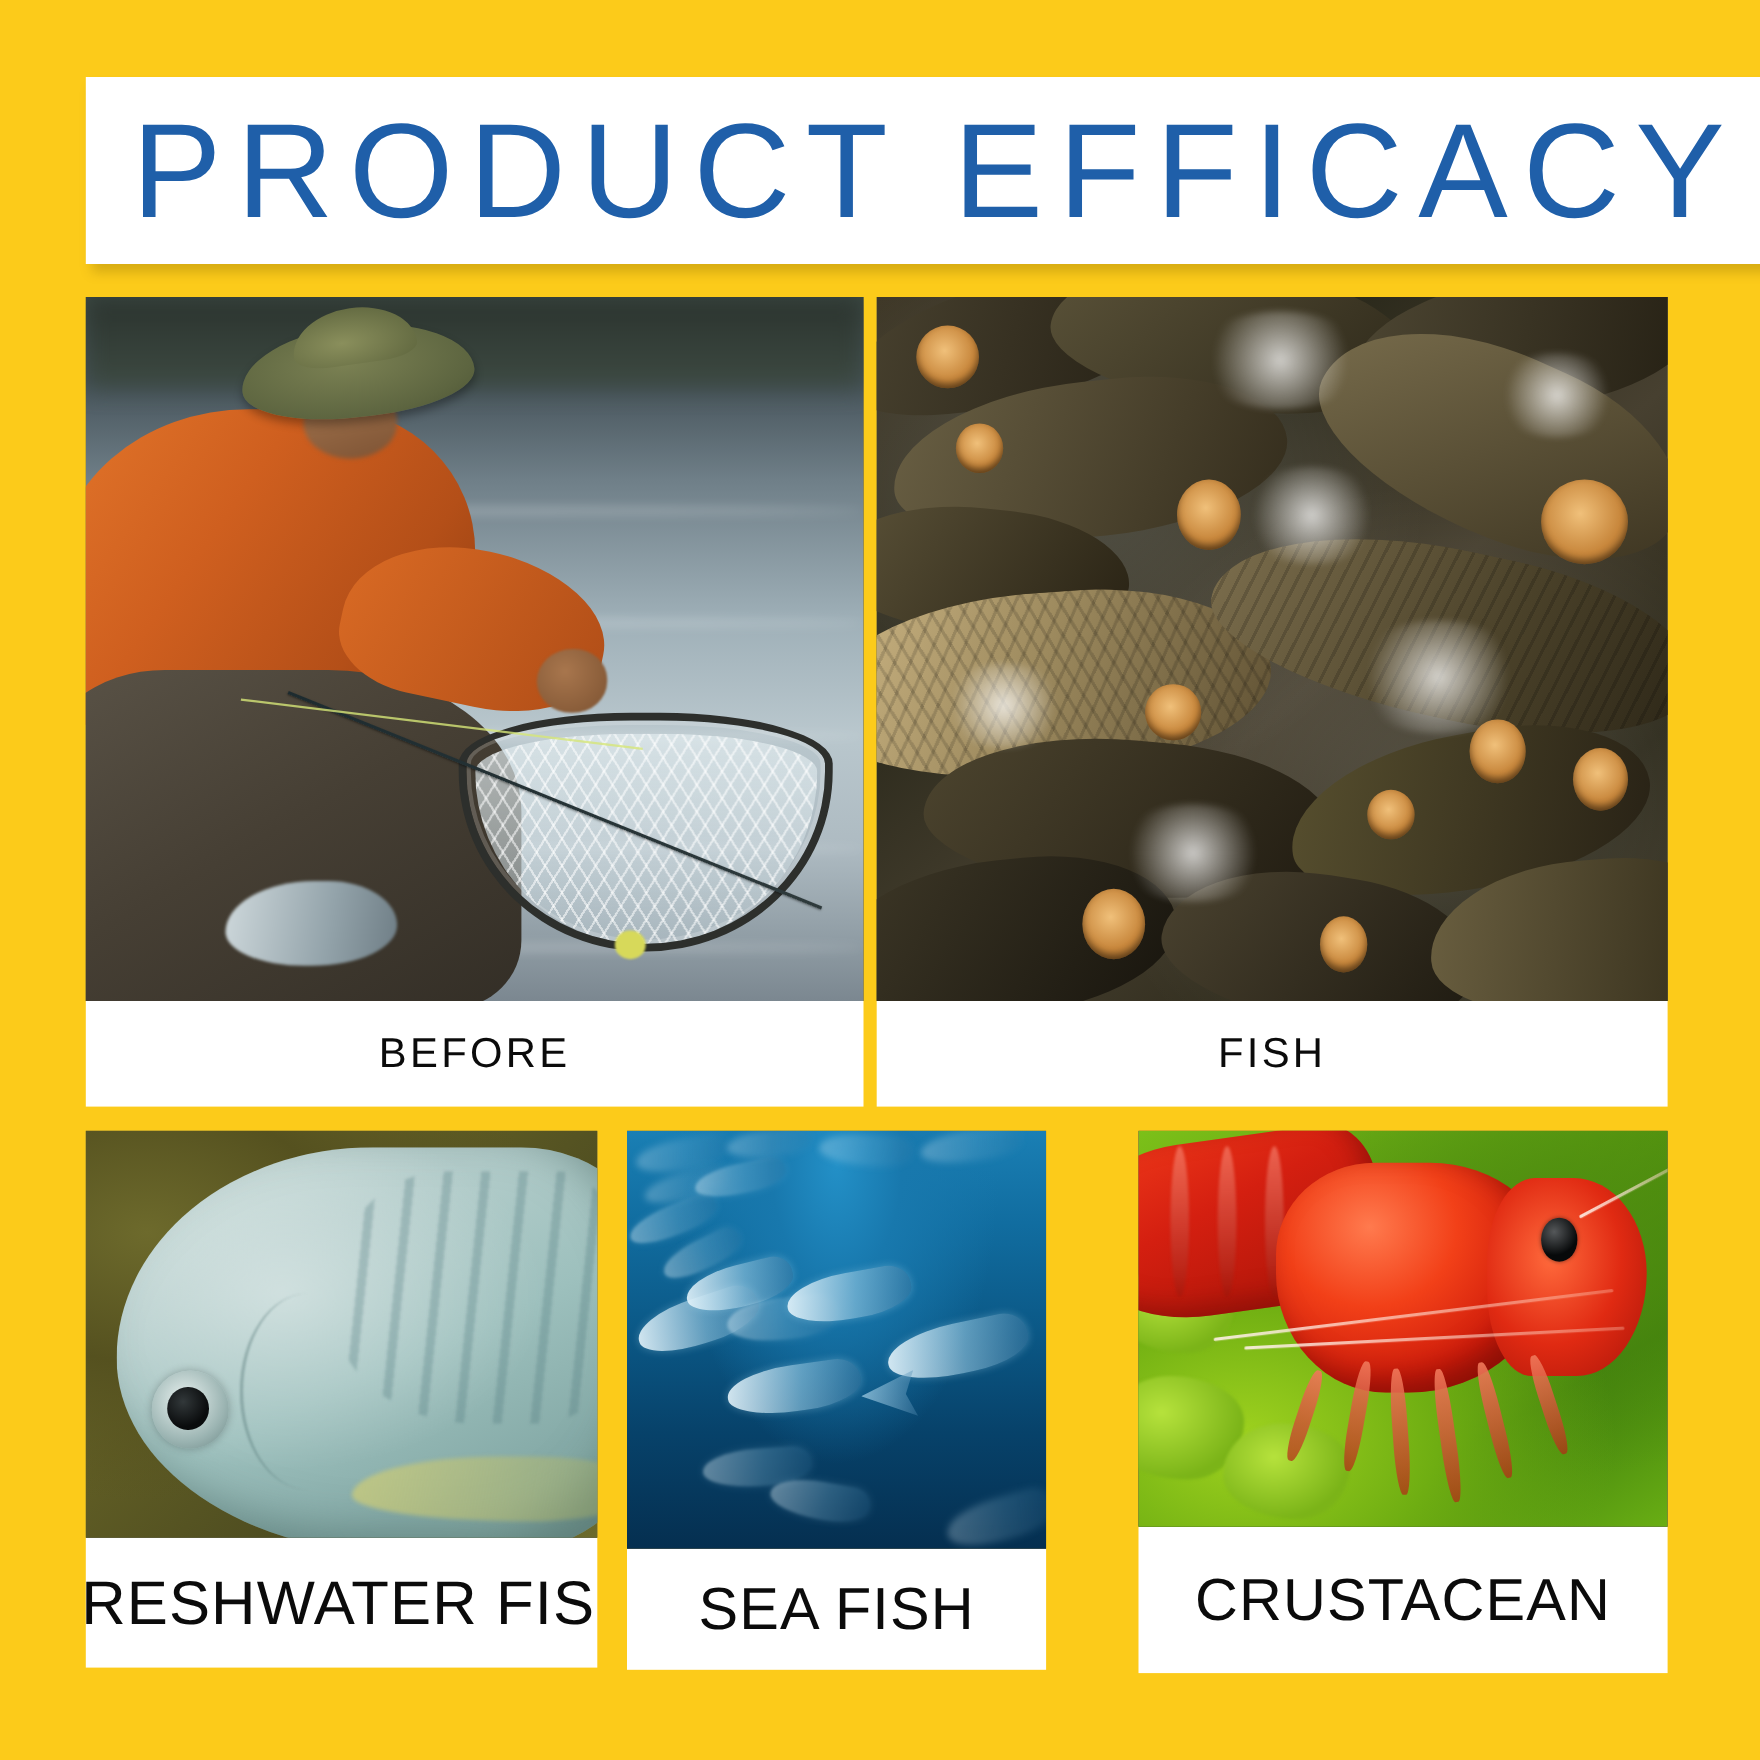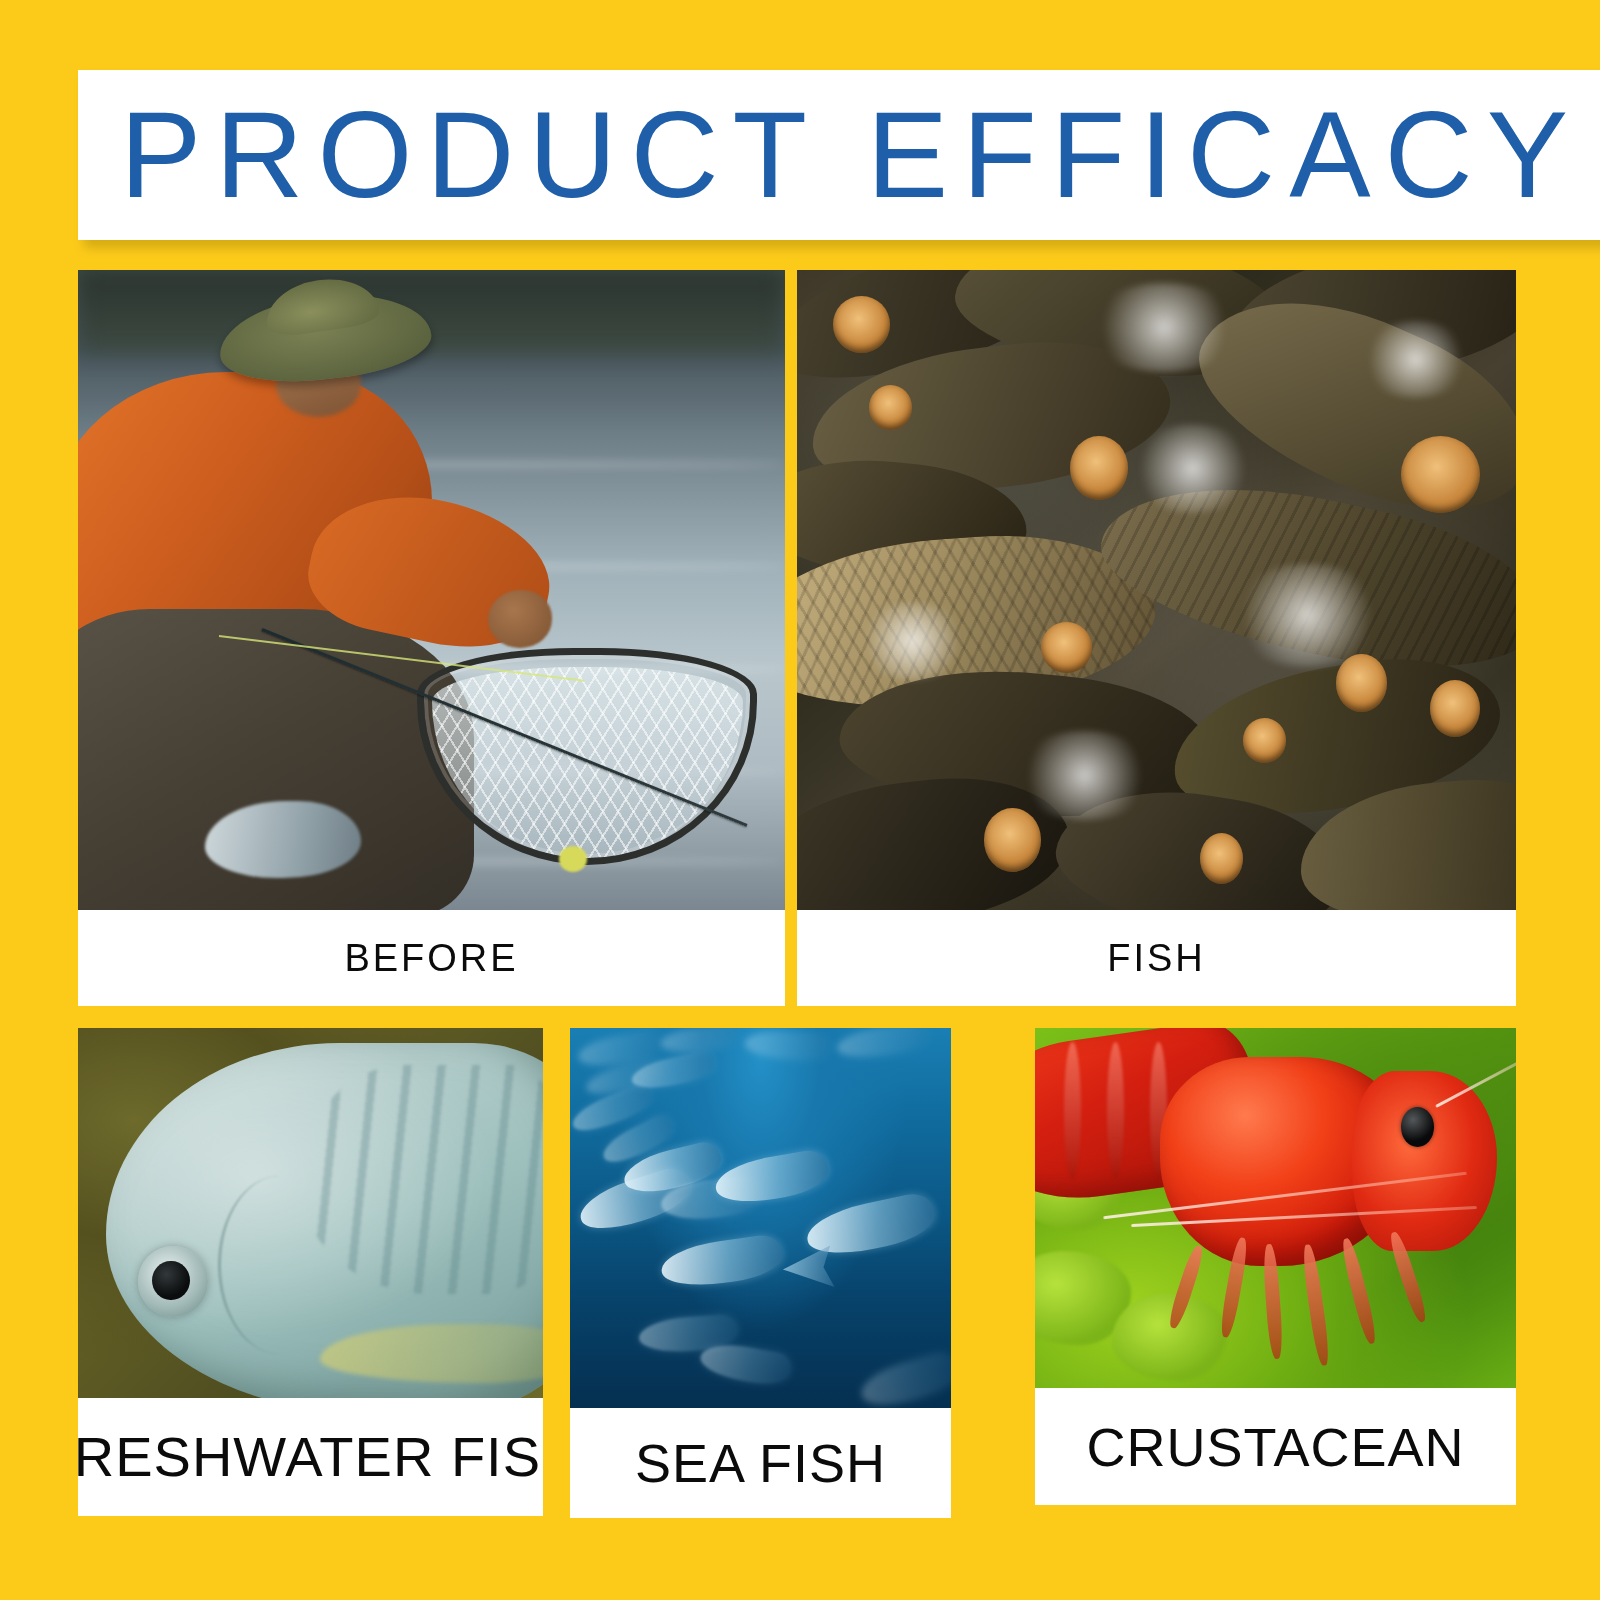--- a/index.html
+++ b/index.html
@@ -67,21 +67,21 @@
 
   
   #panel-freshwater{ left:78px;   top:1028px; width:465px; }
   #panel-seafish   { left:570px;  top:1028px; width:381px; }
   #panel-crustacean{ left:1035px; top:1028px; width:481px; }
   #panel-freshwater .photo{ height:370px; }
   #panel-seafish    .photo{ height:380px; }
   #panel-crustacean .photo{ height:360px; }
   #panel-freshwater .caption-bar{ height:118px; }
   #panel-seafish    .caption-bar{ height:110px; }
-  #panel-crustacean .caption-bar{ height:117px; }
+  #panel-crustacean .caption-bar{ height:133px; }
   #panel-freshwater .caption-text{ font-size:56px; letter-spacing:1px; }
   #panel-seafish    .caption-text{ font-size:54px; letter-spacing:1px; }
   #panel-crustacean .caption-text{ font-size:54px; letter-spacing:1px; }
 
   
   .layer{ position:absolute; inset:0; }
 
   
   .ph-before{
     background:

